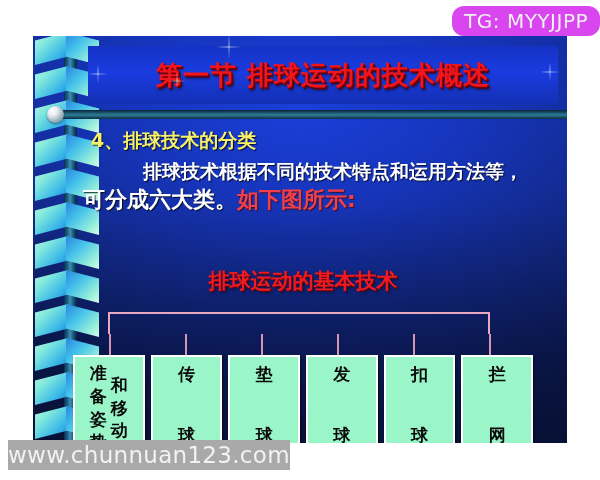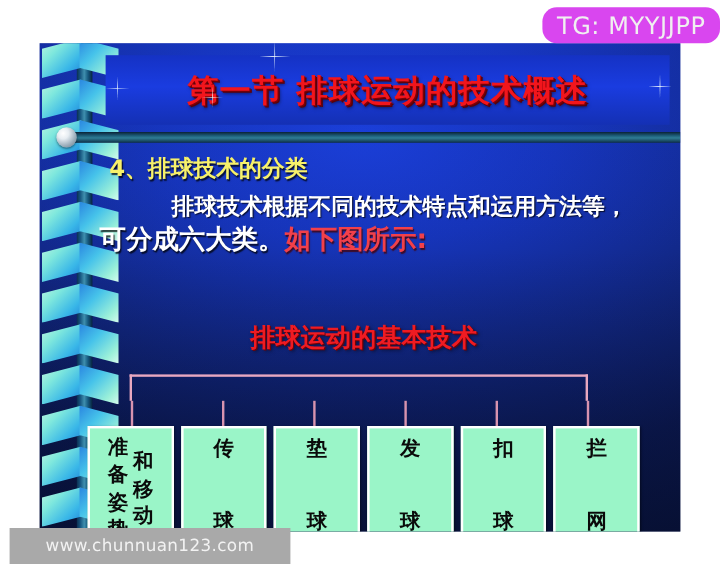--- a/index.html
+++ b/index.html
@@ -128,23 +128,23 @@
   .tbox .top{flex:0 0 auto;}
   .tbox .bot{margin-top:auto;margin-bottom:6px;}
 
   
   .tg-tag{
     position:absolute;right:0;top:6px;height:30px;padding:0 12px;
     background:#d946ef;color:#f0f0f0;
     font-size:20px;display:flex;align-items:center;letter-spacing:.5px;border-radius:12px;
   }
   .wm{
-    position:absolute;left:8px;bottom:10px;height:30px;padding:0 30px;
+    position:absolute;left:8px;bottom:10px;height:30px;padding:0 0;
     background:#a9a9a9;color:#f2f2f2;
-    font-size:14px;display:flex;align-items:center;letter-spacing:.3px;
+    font-size:23px;display:flex;align-items:center;letter-spacing:.3px;
   }
 </style>
 </head>
 <body>
 
 <div class="stage">
 
   <div class="slide">
     <div class="slide-vig"></div>
 

